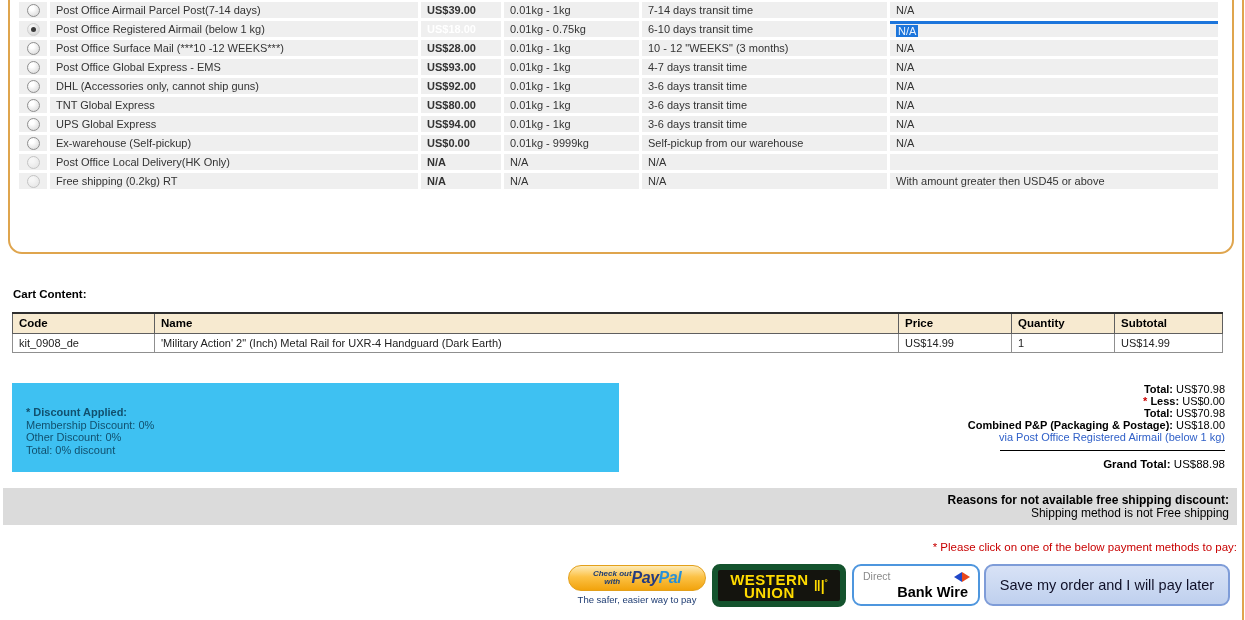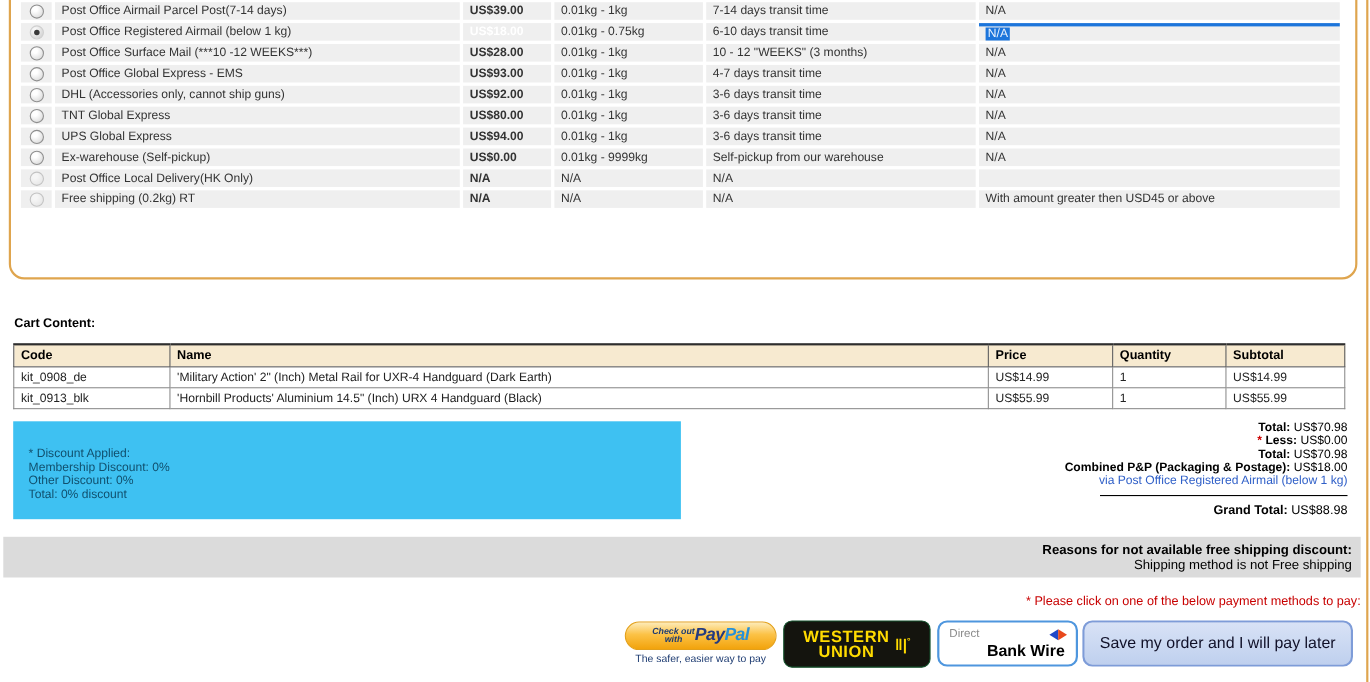--- a/index.html
+++ b/index.html
@@ -63,21 +63,21 @@
   }
   col.w-code{width:142px} col.w-name{width:744px} col.w-price{width:113px}
   col.w-qty{width:103px} col.w-sub{width:108px}
 
   
   .discount {
     position:absolute; left:12px; top:383px; width:607px; height:89px;
     background:#3EC1F2; color:#11506E; font-size:11px; line-height:12.5px;
     padding:23px 0 0 14px;
   }
-  .discount .d-title { font-weight:normal; }
+  .discount .d-title { font-weight:bold; }
 
   
   .totals { position:absolute; top:383px; right:20px; text-align:right; font-size:11px; line-height:12px; color:#000; }
   .t-line .lbl { font-weight:bold; }
   .t-line .star { color:#CC0000; font-weight:bold; }
   .t-line.link { color:#3060C8; }
   .t-rule { border:0; border-top:1px solid #000; width:225px; margin:7px 0 0 auto; }
   .t-grand { margin-top:7px; font-size:11.5px; }
   .t-grand .lbl { font-weight:bold; }
 
@@ -98,21 +98,21 @@
     background:linear-gradient(#FDEBB8, #FCC246 45%, #F2A30C);
     display:flex; align-items:center; justify-content:center; 
   }
   .pp-co { font-size:8px; font-weight:bold; font-style:italic; color:#1E3C72; line-height:8px; }
   .pp-brand { font-size:16px; font-weight:bold; font-style:italic; letter-spacing:-0.5px; }
   .pp-brand .pay { color:#253B80; } .pp-brand .pal { color:#2790D9; }
   .pp-tag { margin-top:3px; font-size:9.5px; color:#1E3C72; }
 
   .wu-btn {
     position:absolute; left:712px; top:564px; width:134px; height:43px;
-    background:#14140E; border:1px solid #14532d; border-radius:8px; cursor:pointer;
+    background:#14140E; border:6px solid #14532d; border-radius:8px; cursor:pointer;
     display:flex; align-items:center; justify-content:center; gap:5px;
   }
   .wu-text { color:#FFDB00; font-weight:bold; font-size:15px; line-height:13px; letter-spacing:0.5px; text-align:center; }
   .wu-mark { color:#FFDB00; font-size:14px; font-weight:bold; }
   .wu-mark .deg { font-size:8px; vertical-align:top; }
 
   .bw-btn {
     position:absolute; left:852px; top:564px; width:128px; height:42px;
     background:#fff; border:2px solid #4E96DE; border-radius:9px; cursor:pointer;
   }
@@ -240,27 +240,20 @@
       </tr>
     </thead>
   <tbody>
       <tr>
         <td>kit_0908_de</td>
         <td>'Military Action' 2" (Inch) Metal Rail for UXR-4 Handguard (Dark Earth)</td>
         <td>US$14.99</td>
         <td>1</td>
         <td>US$14.99</td>
       </tr>
-      <tr>
-        <td>kit_0913_blk</td>
-        <td>'Hornbill Products' Aluminium 14.5" (Inch) URX 4 Handguard (Black)</td>
-        <td>US$55.99</td>
-        <td>1</td>
-        <td>US$55.99</td>
-      </tr>
     </tbody>
 </table>
 
 <div class="discount">
   <div class="d-title">* Discount Applied:</div>
   <div>
       <div>Membership Discount: 0%</div>
       <div>Other Discount: 0%</div>
       <div>Total: 0% discount</div>
     </div>

